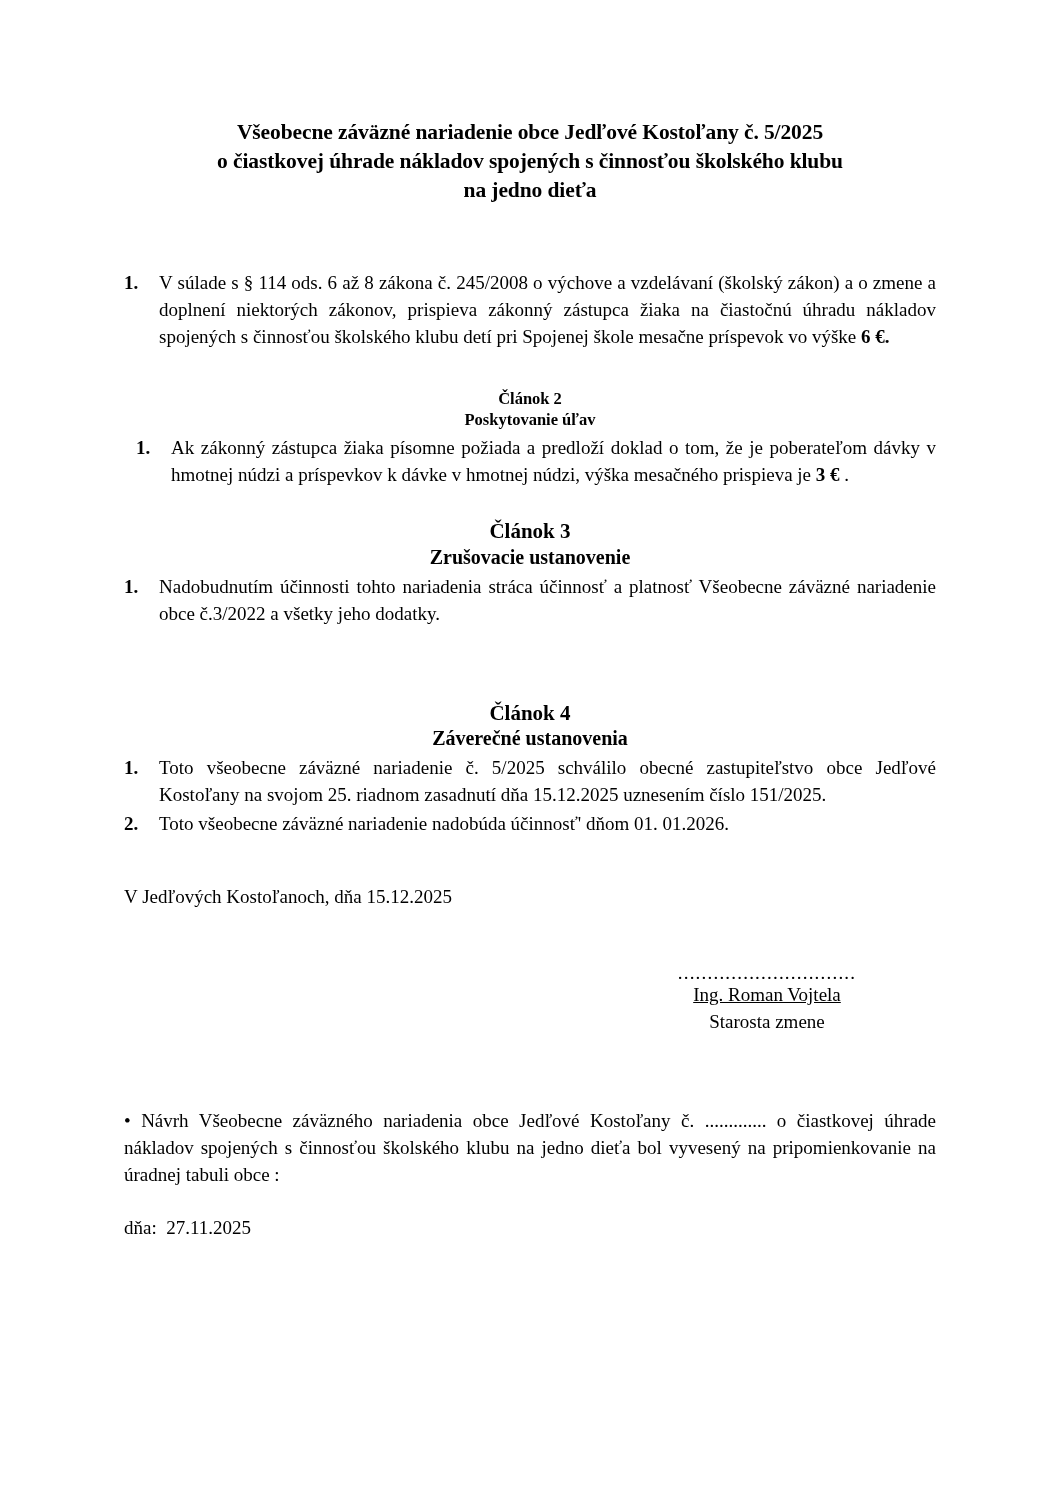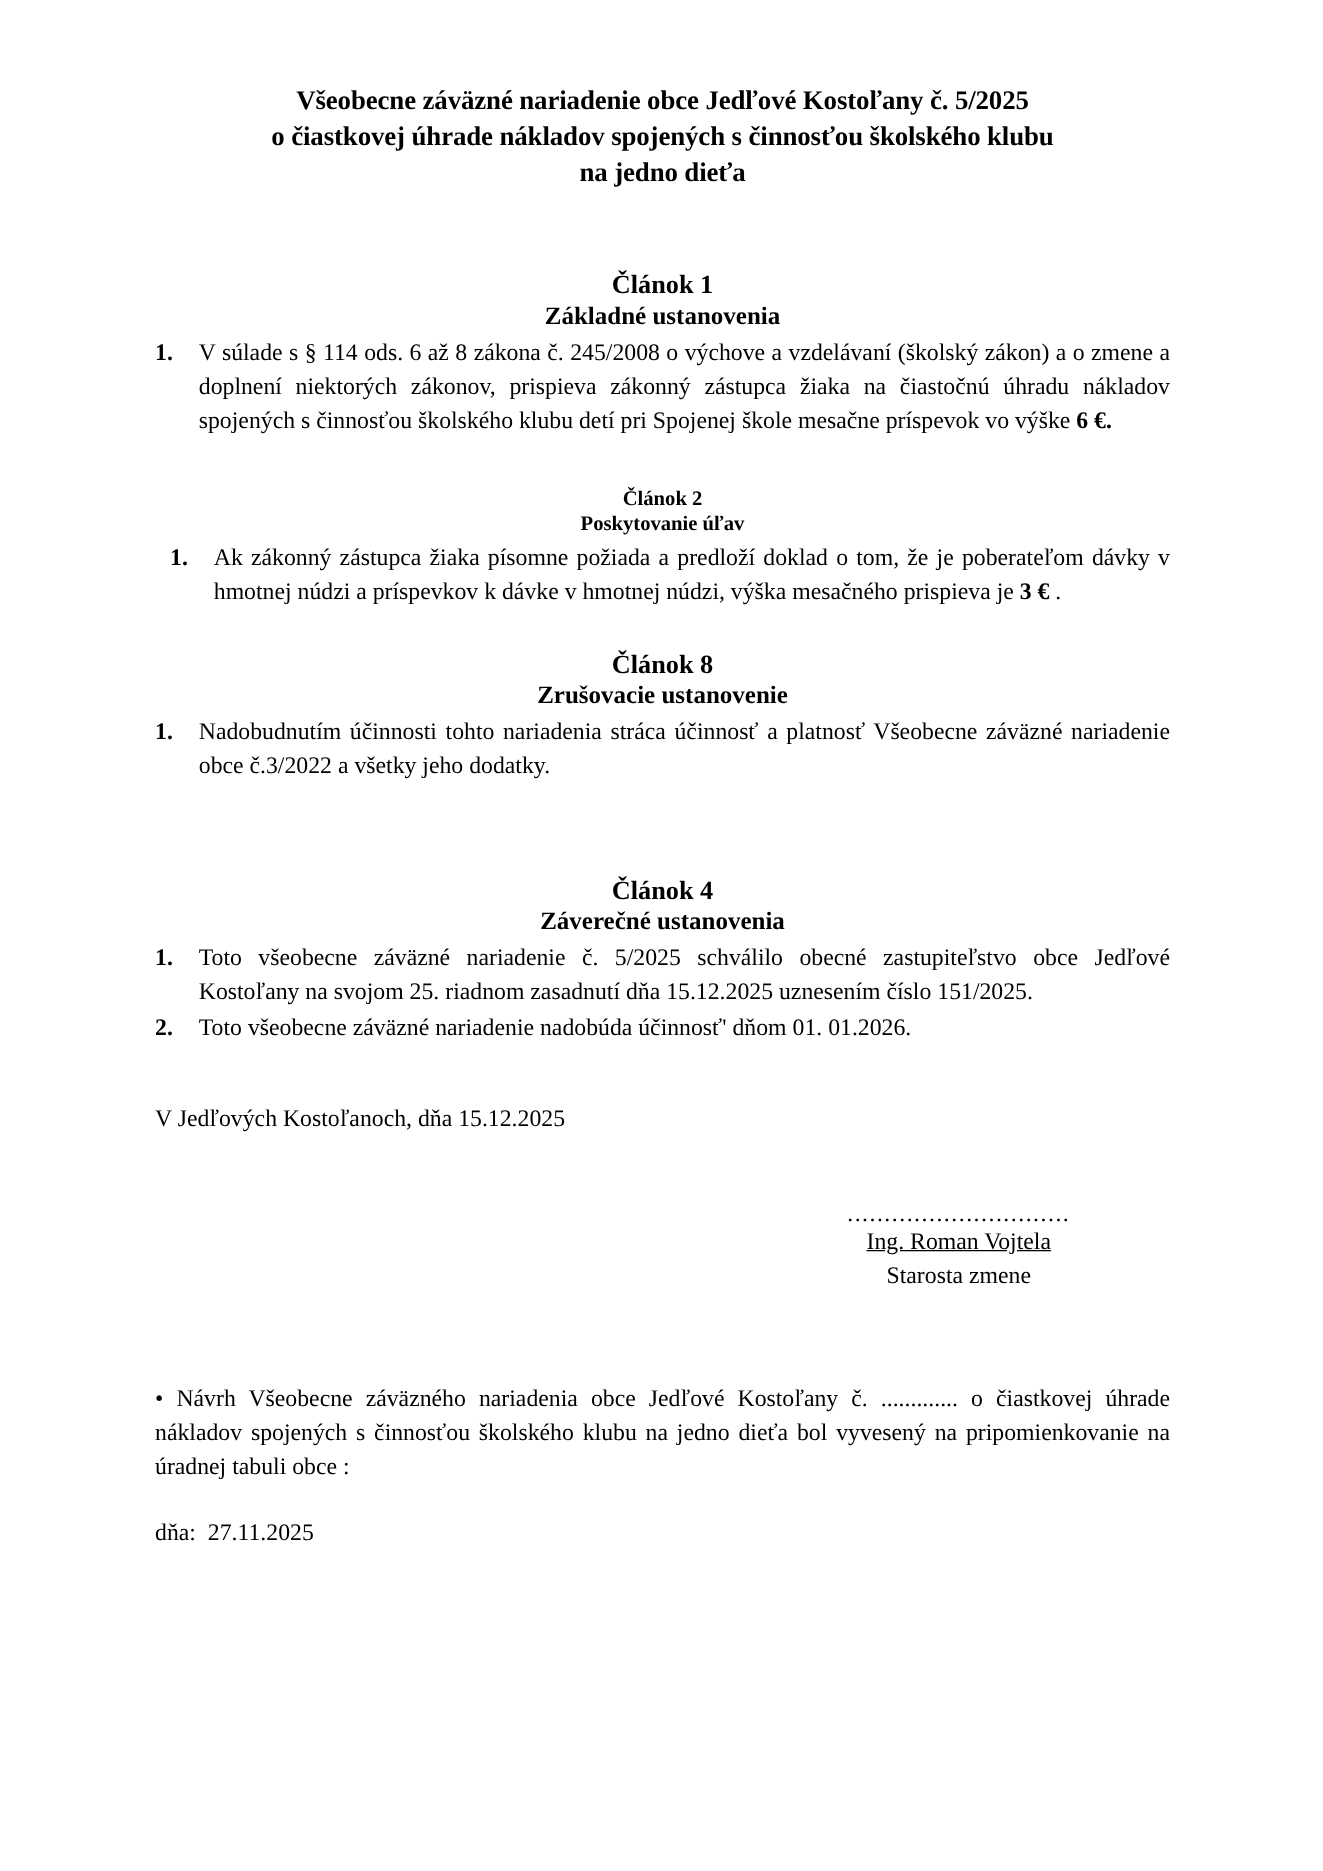--- a/index.html
+++ b/index.html
@@ -22,21 +22,21 @@
   }
   .content {
     position: absolute;
     left: 124px;
     top: 0;
     width: 812px;   
   }
 
   
   .doc-title {
-    margin-top: 66px;
+    margin-top: 118px;
     text-align: center;
     font-weight: bold;
     font-size: 21.5px;
     line-height: 1.34;
     letter-spacing: -0.1px;
   }
   .doc-title .tline { display: block; }
 
   
   .art-head {
@@ -125,24 +125,20 @@
   <div class="content">
 
     <div class="doc-title">
       <span class="tline">Všeobecne záväzné nariadenie obce Jedľové Kostoľany č. 5/2025</span>
       <span class="tline">o čiastkovej úhrade nákladov spojených s činnosťou školského klubu</span>
       <span class="tline">na jedno dieťa</span>
     </div>
 
     <div class="sp-62"></div>
 
-    <div class="art-head">
-      <span class="art-num">Článok 1</span>
-      <span class="art-sub">Základné ustanovenia</span>
-    </div>
     <div class="sp-4"></div>
     <ol class="clause">
       <li>
         <span class="marker">1.</span><span>V súlade s § 114 ods. 6 až 8 zákona č. 245/2008 o výchove a vzdelávaní (školský zákon) a o zmene a doplnení niektorých zákonov, prispieva zákonný zástupca žiaka na čiastočnú úhradu nákladov spojených s činnosťou školského klubu detí pri Spojenej škole mesačne príspevok vo výške </span><b>6 €.</b><span></span>
       </li>
     </ol>
 
     <div class="sp-38"></div>
 
     <div class="art-head small">
@@ -152,21 +148,21 @@
     <div class="sp-4"></div>
     <ol class="clause indented">
       <li>
         <span class="marker">1.</span><span>Ak zákonný zástupca žiaka písomne požiada a predloží doklad o tom, že je poberateľom dávky v hmotnej núdzi a príspevkov k dávke v hmotnej núdzi, výška mesačného prispieva je </span><b>3 €</b><span> .</span>
       </li>
     </ol>
 
     <div class="sp-30"></div>
 
     <div class="art-head">
-      <span class="art-num">Článok 8</span>
+      <span class="art-num">Článok 3</span>
       <span class="art-sub">Zrušovacie ustanovenie</span>
     </div>
     <div class="sp-4"></div>
     <ol class="clause">
       <li>
         <span class="marker">1.</span><span>Nadobudnutím účinnosti tohto nariadenia stráca účinnosť a platnosť Všeobecne záväzné nariadenie obce č.3/2022 a všetky jeho dodatky.</span>
       </li>
     </ol>
 
     <div class="sp-72"></div>

